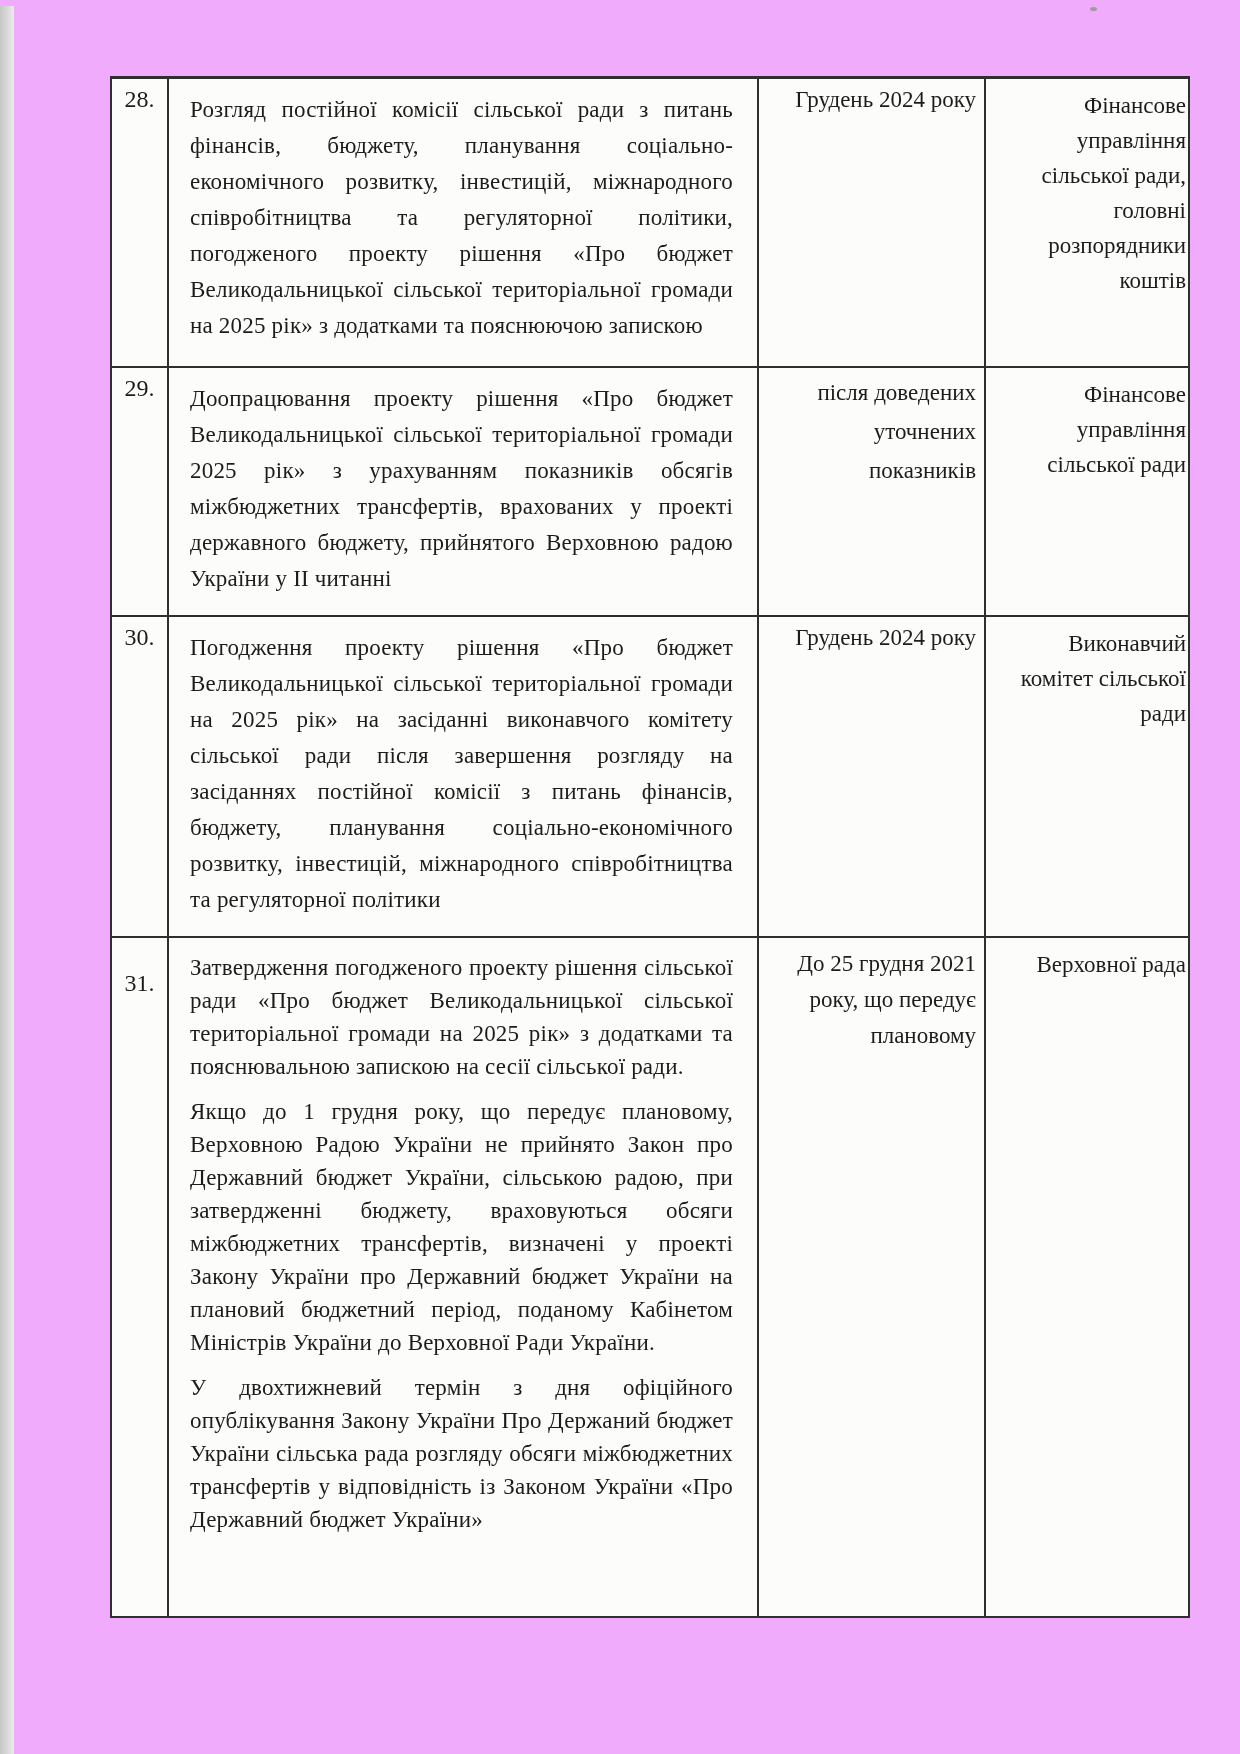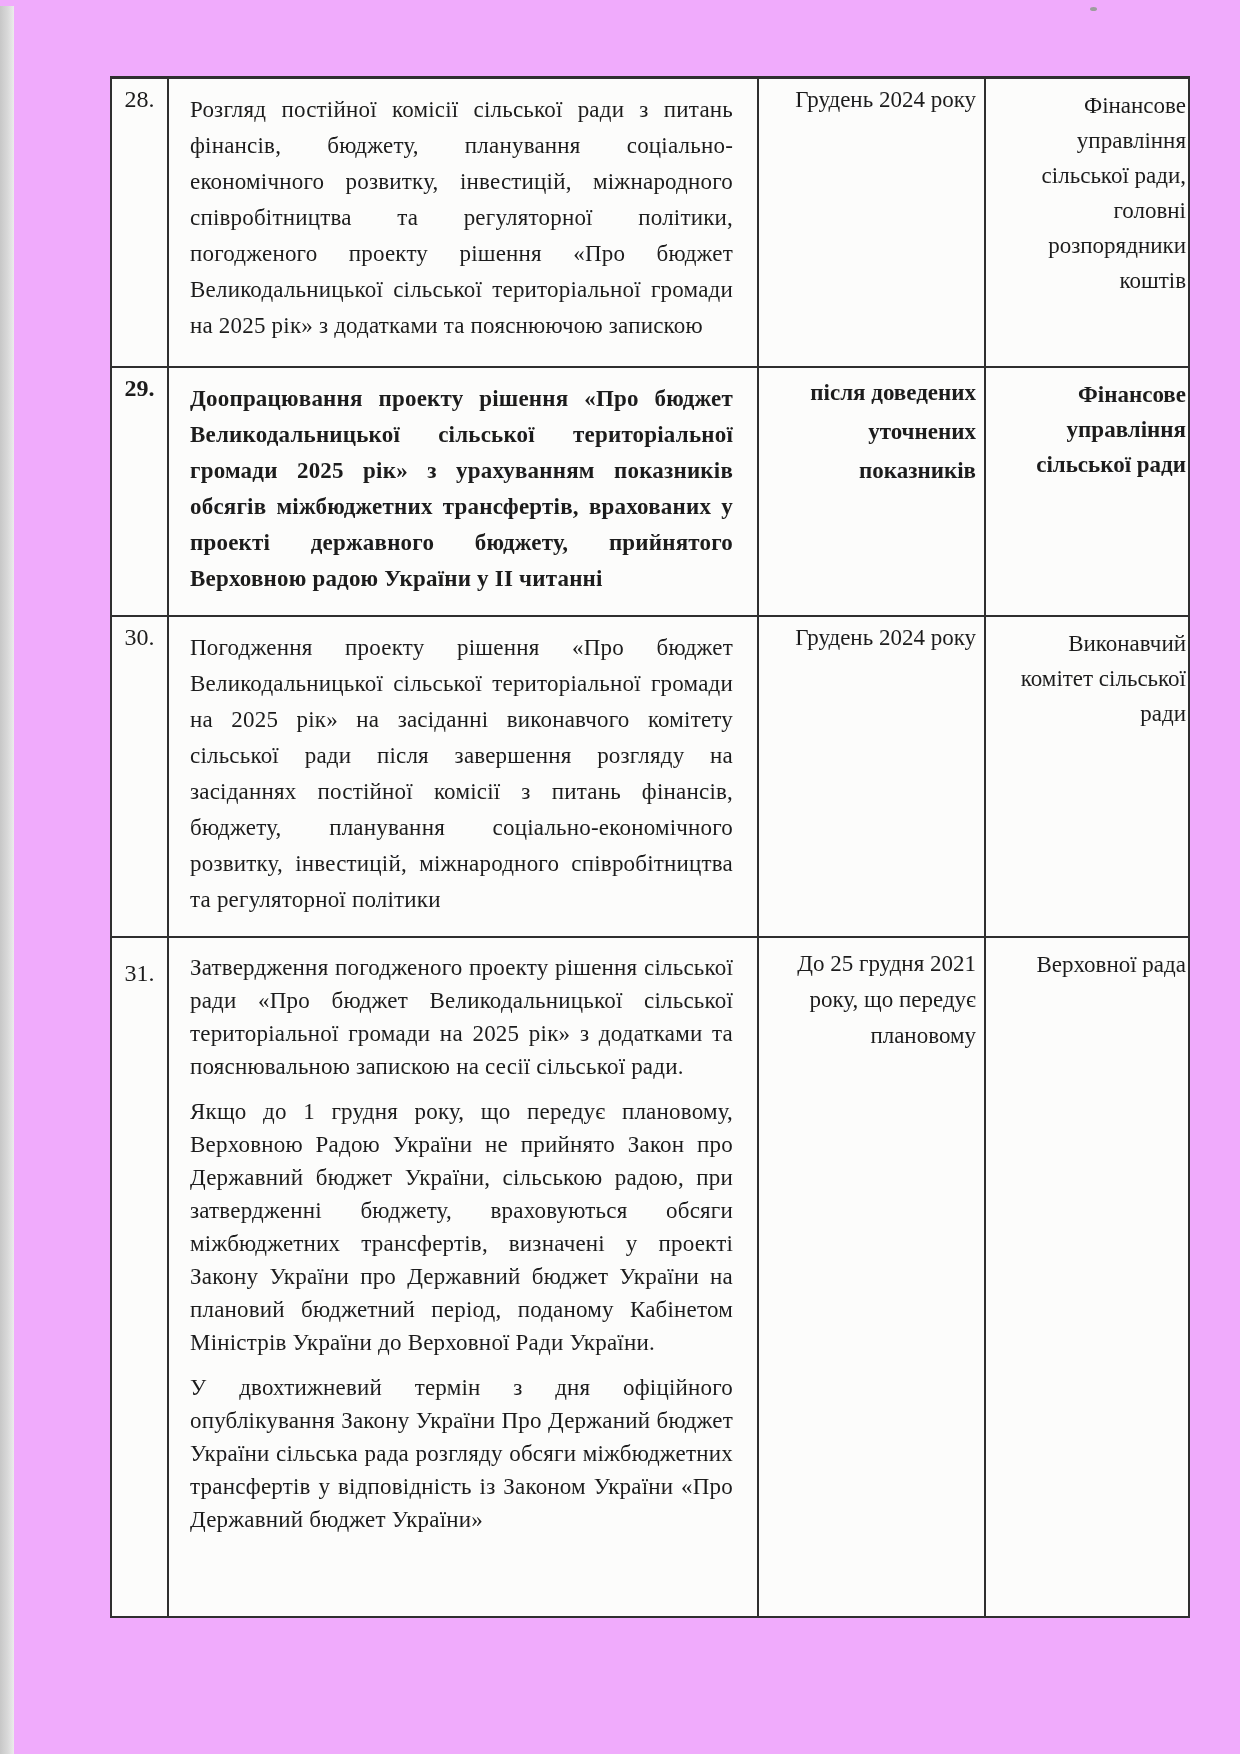--- a/index.html
+++ b/index.html
@@ -41,31 +41,31 @@
     width: 1078px;
     border: 2px solid #2f2f2f;
     border-top-width: 3px;
   }
   table.schedule td {
     border: 2px solid #2f2f2f;
     vertical-align: top;
     background: #fcfcfb;
   }
   tr.row-28 { height: 289px; }
-  tr.row-29 { height: 215px; font-weight: bold; }
+  tr.row-29 { height: 215px; }
   tr.row-30 { height: 278px; }
   tr.row-31 { height: 680px; }
 
   td.cell-num {
     text-align: center;
     font-size: 24px;
     padding-top: 5px;
     line-height: 30px;
   }
-  tr.row-31 td.cell-num { padding-top: 20px; }
+  tr.row-31 td.cell-num { padding-top: 30px; }
 
   td.cell-activity {
     padding: 1px 12px 6px 9px;
     text-align: justify;
     font-size: 23px;
     line-height: 36px;
     letter-spacing: 0.2px;
   }
   td.cell-activity p { margin: 12px; }
   tr.row-31 td.cell-activity { line-height: 33px; }

